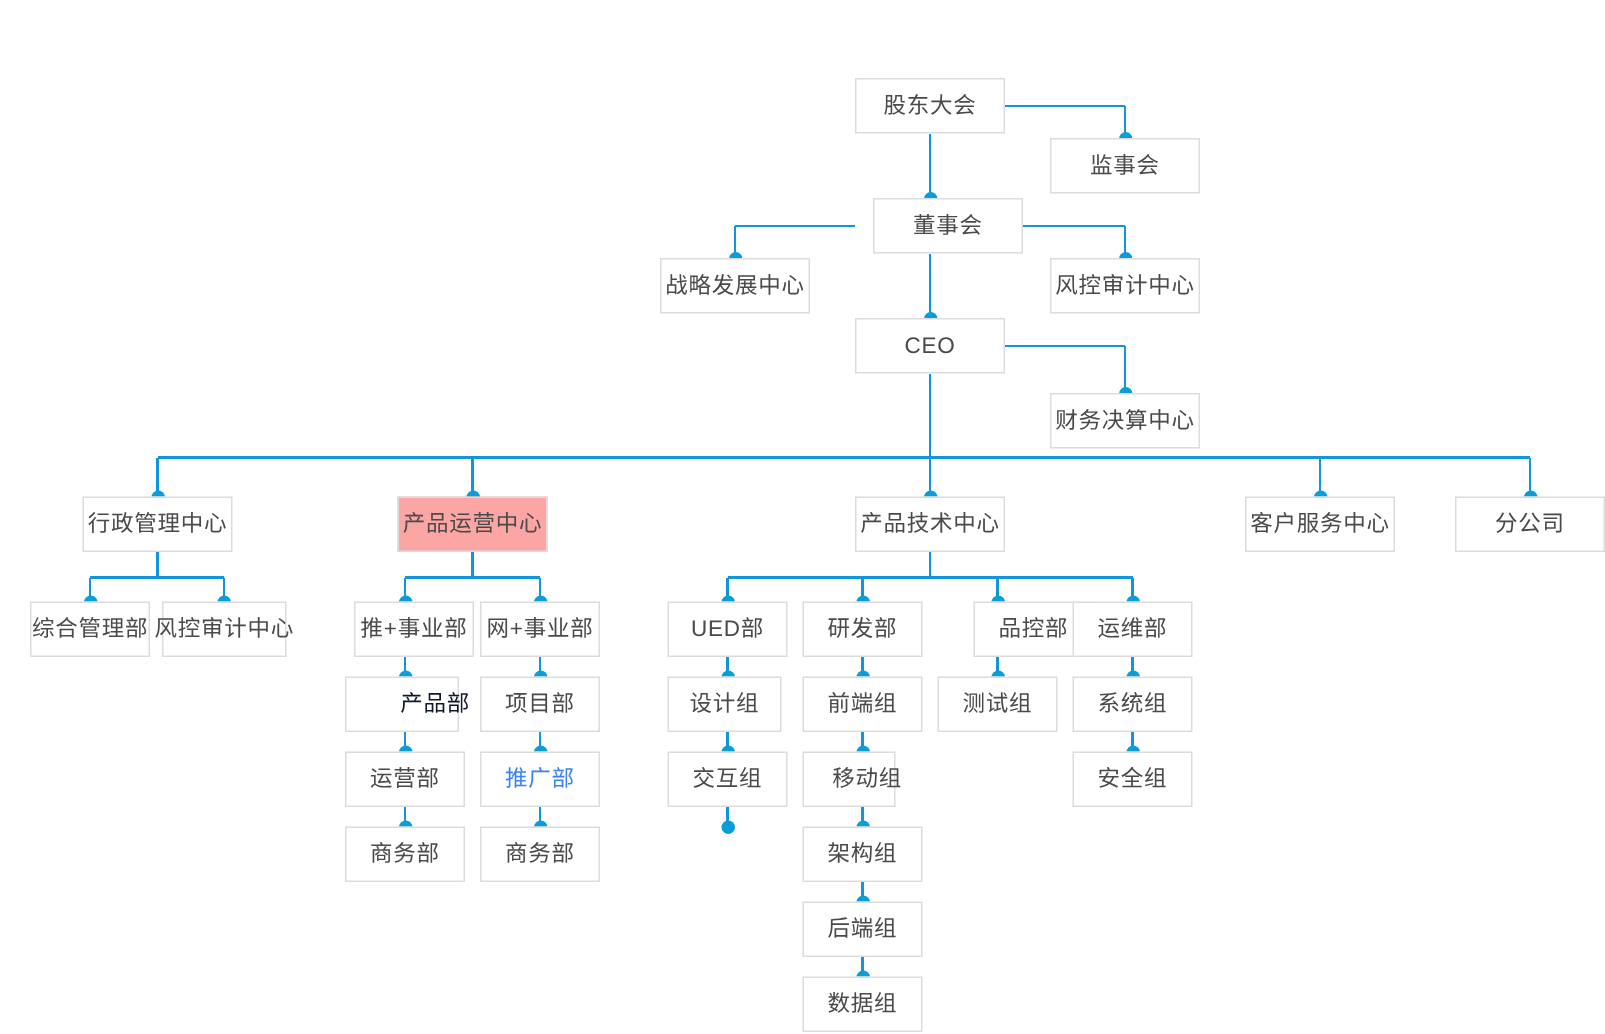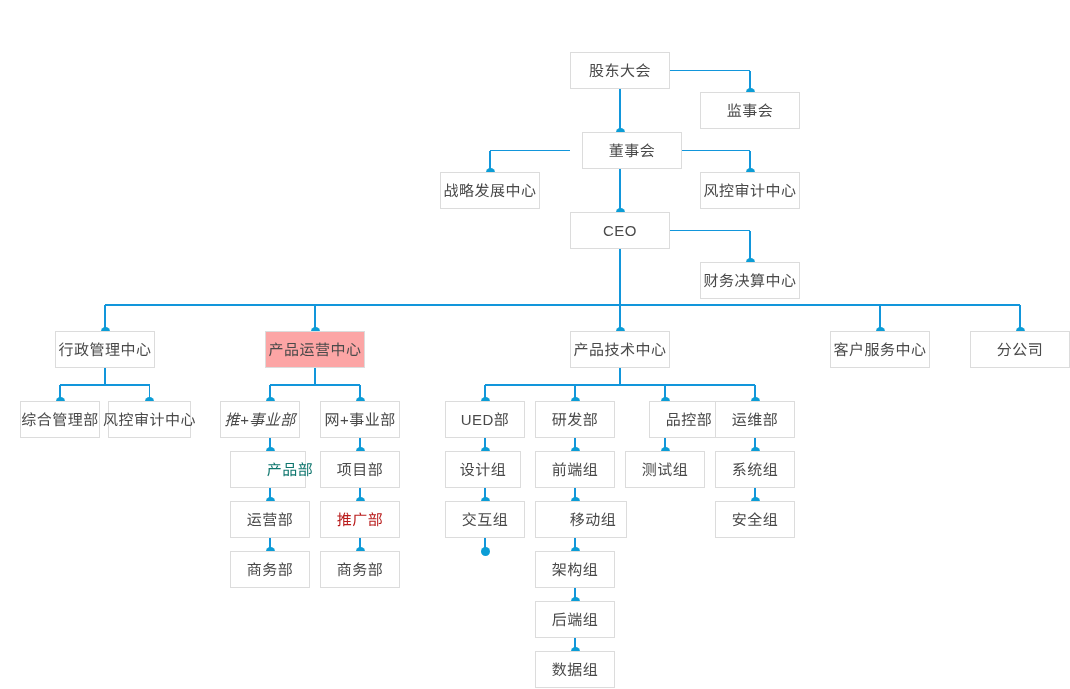--- a/index.html
+++ b/index.html
@@ -175,39 +175,39 @@
       </div>
       <div class="org-node" style="left: 20px; top: 401px; width: 80px; height: 37px; border-color: rgb(220, 220, 220); background: rgb(255, 255, 255); color: rgb(74, 74, 74); font-size: 15px;">
         <span class="node-label">综合管理部</span>
       </div>
       <div class="org-node" style="left: 108px; top: 401px; width: 83px; height: 37px; border-color: rgb(220, 220, 220); background: rgb(255, 255, 255); color: rgb(74, 74, 74); font-size: 15px;">
         <span class="node-label">风控审计中心</span>
       </div>
       <div class="org-node" style="left: 265px; top: 331px; width: 100px; height: 37px; border-color: rgb(220, 220, 220); background: #fca5a5; color: rgb(74, 74, 74); font-size: 15px;">
         <span class="node-label">产品运营中心</span>
       </div>
-      <div class="org-node" style="left: 220px; top: 401px; width: 80px; height: 37px; border-color: rgb(220, 220, 220); background: rgb(255, 255, 255); color: rgb(74, 74, 74); font-size: 15px; font-style: italic;">
+      <div class="org-node" style="left: 236px; top: 401px; width: 80px; height: 37px; border-color: rgb(220, 220, 220); background: rgb(255, 255, 255); color: rgb(74, 74, 74); font-size: 15px;">
         <span class="node-label">推+事业部</span>
       </div>
-      <div class="org-node" style="left: 230px; top: 451px; width: 76px; height: 37px; border-color: rgb(220, 220, 220); background: rgb(255, 255, 255); color: #0f766e; font-size: 15px; padding-left: 44px;">
+      <div class="org-node" style="left: 230px; top: 451px; width: 76px; height: 37px; border-color: rgb(220, 220, 220); background: rgb(255, 255, 255); color: #0f172a; font-size: 15px; padding-left: 44px;">
         <span class="node-label">产品部</span>
       </div>
       <div class="org-node" style="left: 230px; top: 501px; width: 80px; height: 37px; border-color: rgb(220, 220, 220); background: rgb(255, 255, 255); color: rgb(74, 74, 74); font-size: 15px;">
         <span class="node-label">运营部</span>
       </div>
       <div class="org-node" style="left: 230px; top: 551px; width: 80px; height: 37px; border-color: rgb(220, 220, 220); background: rgb(255, 255, 255); color: rgb(74, 74, 74); font-size: 15px;">
         <span class="node-label">商务部</span>
       </div>
       <div class="org-node" style="left: 320px; top: 401px; width: 80px; height: 37px; border-color: rgb(220, 220, 220); background: rgb(255, 255, 255); color: rgb(74, 74, 74); font-size: 15px;">
         <span class="node-label">网+事业部</span>
       </div>
       <div class="org-node" style="left: 320px; top: 451px; width: 80px; height: 37px; border-color: rgb(220, 220, 220); background: rgb(255, 255, 255); color: rgb(74, 74, 74); font-size: 15px;">
         <span class="node-label">项目部</span>
       </div>
-      <div class="org-node" style="left: 320px; top: 501px; width: 80px; height: 37px; border-color: rgb(220, 220, 220); background: rgb(255, 255, 255); color: #b91c1c; font-size: 15px;">
+      <div class="org-node" style="left: 320px; top: 501px; width: 80px; height: 37px; border-color: rgb(220, 220, 220); background: rgb(255, 255, 255); color: #3b82f6; font-size: 15px;">
         <span class="node-label">推广部</span>
       </div>
       <div class="org-node" style="left: 320px; top: 551px; width: 80px; height: 37px; border-color: rgb(220, 220, 220); background: rgb(255, 255, 255); color: rgb(74, 74, 74); font-size: 15px;">
         <span class="node-label">商务部</span>
       </div>
       <div class="org-node" style="left: 570px; top: 331px; width: 100px; height: 37px; border-color: rgb(220, 220, 220); background: rgb(255, 255, 255); color: rgb(74, 74, 74); font-size: 15px;">
         <span class="node-label">产品技术中心</span>
       </div>
       <div class="org-node" style="left: 445px; top: 401px; width: 80px; height: 37px; border-color: rgb(220, 220, 220); background: rgb(255, 255, 255); color: rgb(74, 74, 74); font-size: 15px;">
         <span class="node-label">UED部</span>
@@ -217,21 +217,21 @@
       </div>
       <div class="org-node" style="left: 445px; top: 501px; width: 80px; height: 37px; border-color: rgb(220, 220, 220); background: rgb(255, 255, 255); color: rgb(74, 74, 74); font-size: 15px;">
         <span class="node-label">交互组</span>
       </div>
       <div class="org-node" style="left: 535px; top: 401px; width: 80px; height: 37px; border-color: rgb(220, 220, 220); background: rgb(255, 255, 255); color: rgb(74, 74, 74); font-size: 15px;">
         <span class="node-label">研发部</span>
       </div>
       <div class="org-node" style="left: 535px; top: 451px; width: 80px; height: 37px; border-color: rgb(220, 220, 220); background: rgb(255, 255, 255); color: rgb(74, 74, 74); font-size: 15px;">
         <span class="node-label">前端组</span>
       </div>
-      <div class="org-node" style="left: 535px; top: 501px; width: 92px; height: 37px; border-color: rgb(220, 220, 220); background: rgb(255, 255, 255); color: rgb(74, 74, 74); font-size: 15px; padding-left: 24px;">
+      <div class="org-node" style="left: 535px; top: 501px; width: 62px; height: 37px; border-color: rgb(220, 220, 220); background: rgb(255, 255, 255); color: rgb(74, 74, 74); font-size: 15px; padding-left: 24px;">
         <span class="node-label">移动组</span>
       </div>
       <div class="org-node" style="left: 535px; top: 551px; width: 80px; height: 37px; border-color: rgb(220, 220, 220); background: rgb(255, 255, 255); color: rgb(74, 74, 74); font-size: 15px;">
         <span class="node-label">架构组</span>
       </div>
       <div class="org-node" style="left: 535px; top: 601px; width: 80px; height: 37px; border-color: rgb(220, 220, 220); background: rgb(255, 255, 255); color: rgb(74, 74, 74); font-size: 15px;">
         <span class="node-label">后端组</span>
       </div>
       <div class="org-node" style="left: 535px; top: 651px; width: 80px; height: 37px; border-color: rgb(220, 220, 220); background: rgb(255, 255, 255); color: rgb(74, 74, 74); font-size: 15px;">
         <span class="node-label">数据组</span>

